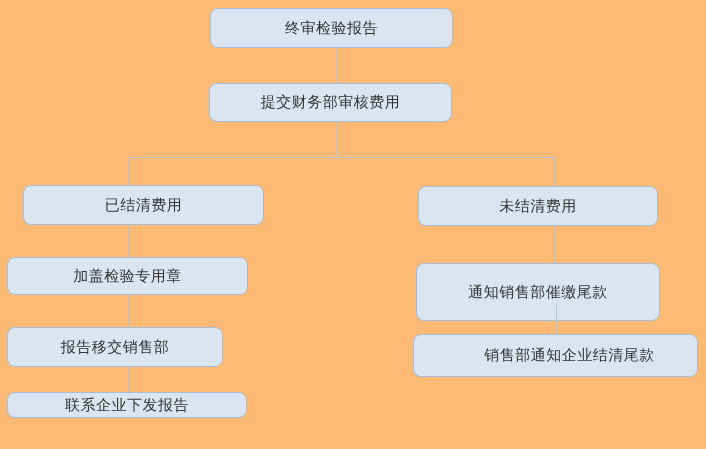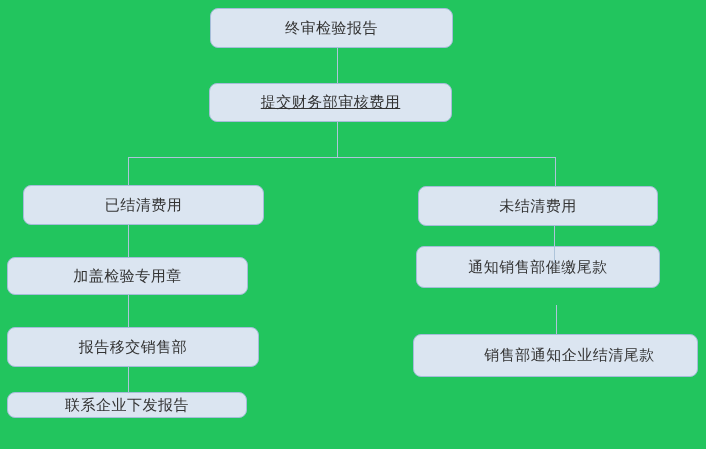--- a/index.html
+++ b/index.html
@@ -5,21 +5,21 @@
   html, body {
     margin: 0;
     padding: 0;
     background: #ffffff;
     font-family: "Liberation Sans", sans-serif;
   }
   #canvas {
     position: relative;
     width: 706px;
     height: 449px;
-    background: #22c55e;
+    background: #fdba74;
     overflow: hidden;
   }
   .node {
     position: absolute;
     box-sizing: border-box;
     background: var(--node-fill, #dbe5f1);
     border: 1px solid var(--node-border, #a5bdd9);
     border-radius: 8px;
     display: flex;
     align-items: center;
@@ -36,33 +36,33 @@
   .conn.v { width: 1px; }
   .conn.h { height: 1px; }
 </style>
 </head>
 <body>
 
 <div id="canvas">
 
   <div class="node" style="left:210px; top:8px;  width:243px; height:40px;">终审检验报告</div>
 
-  <div class="node" style="left:209px; top:83px; width:243px; height:39px;text-decoration:underline;">提交财务部审核费用</div>
+  <div class="node" style="left:209px; top:83px; width:243px; height:39px;">提交财务部审核费用</div>
 
   <div class="node" style="left:23px; top:185px; width:241px; height:40px;">已结清费用</div>
 
   <div class="node" style="left:7px; top:257px; width:241px; height:38px;font-family:Liberation Serif, serif;">加盖检验专用章</div>
 
-  <div class="node" style="left:7px; top:327px; width:252px; height:40px;">报告移交销售部</div>
+  <div class="node" style="left:7px; top:327px; width:216px; height:40px;">报告移交销售部</div>
 
   <div class="node" style="left:7px; top:392px; width:240px; height:26px;">联系企业下发报告</div>
 
   <div class="node" style="left:418px; top:186px; width:240px; height:40px;">未结清费用</div>
 
-  <div class="node" style="left:416px; top:246px; width:244px; height:42px;">通知销售部催缴尾款</div>
+  <div class="node" style="left:416px; top:263px; width:244px; height:58px;">通知销售部催缴尾款</div>
 
   <div class="node" style="left:413px; top:334px; width:285px; height:43px;padding-left:28px;">销售部通知企业结清尾款</div>
 
   <div class="conn v" style="left:337px; top:48px;  height:35px;"></div>
   <div class="conn v" style="left:337px; top:122px; height:35px;"></div>
   <div class="conn h" style="left:128px; top:157px; width:428px;"></div>
   <div class="conn v" style="left:128px; top:157px; height:28px;"></div>
   <div class="conn v" style="left:555px; top:157px; height:29px;"></div>
   <div class="conn v" style="left:128px; top:225px; height:32px;"></div>
   <div class="conn v" style="left:128px; top:295px; height:32px;"></div>

